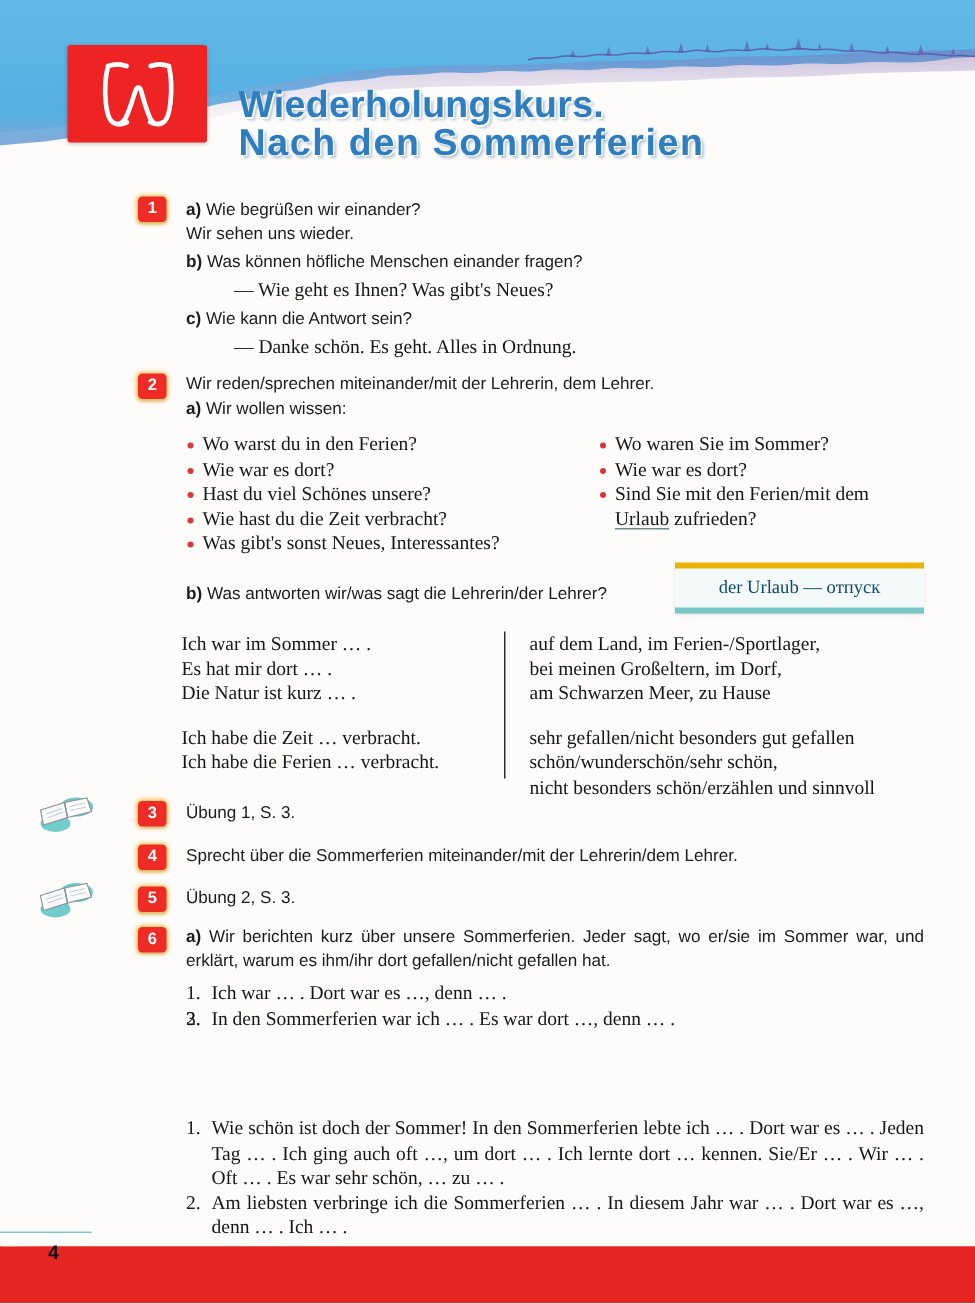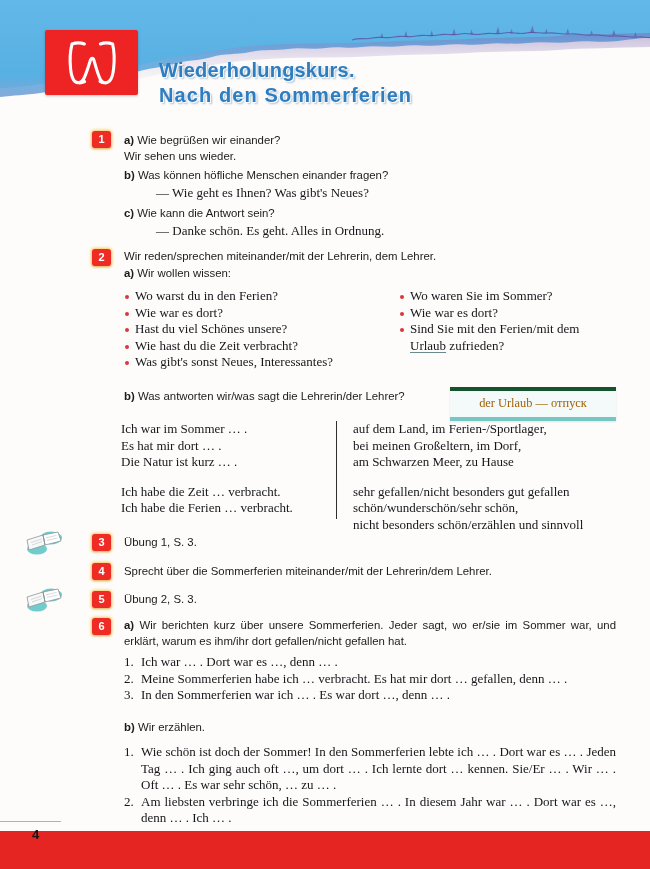--- a/index.html
+++ b/index.html
@@ -20,21 +20,21 @@
   .logo{
     position:absolute;left:45px;top:30px;width:93px;height:65px;
     background:#ed2324;border-radius:2px;
     box-shadow:0 1px 3px rgba(0,0,0,.22);
     z-index:4;
   }
   .logo svg{position:absolute;left:0;top:0;}
 
   .title{
     position:absolute;left:159px;top:58px;z-index:4;
-    font-size:20px;font-weight:bold;line-height:25px;
+    font-size:25px;font-weight:bold;line-height:25px;
     color:#2d7dc0;letter-spacing:.2px;
     text-shadow:1px 1px 0 rgba(255,255,255,.9), 2px 2px 2px rgba(80,120,160,.45);
   }
   .title div{white-space:nowrap;}
   .title .ln2{letter-spacing:1.1px;}
 
   .badge{
     position:absolute;width:19px;height:17px;
     background:#ee2b24;color:#fff;border-radius:3px;
     font-size:11px;font-weight:bold;line-height:17px;text-align:center;
@@ -56,25 +56,24 @@
     content:"";position:absolute;left:1px;top:7px;
     width:4px;height:4px;border-radius:50%;background:#d8383a;
   }
   .blist li.cont::before{display:none;}
   .uline{text-decoration:underline;text-decoration-color:#6a8a8c;text-underline-offset:2px;}
 
   
   .vocab{
     position:absolute;left:450px;top:375px;width:158px;
     background:#f3faf9;
-    border-top:4px solid #14532d;border-bottom:4px solid #76c6c3;
+    border-top:4px solid #eab308;border-bottom:4px solid #76c6c3;
     text-align:center;padding:5px 4px 6px;
-    font-family:"Liberation Serif", serif;font-size:12.4px;color:#a16207;
+    font-family:"Liberation Serif", serif;font-size:12.4px;color:#0c4a6e;
     box-shadow:0 1px 2px rgba(0,0,0,.10);
-    margin-top:12px;
   }
 
   
   .tbl{position:absolute;}
   .tbl .divider{position:absolute;left:215px;top:0;width:1px;height:100%;background:#2e2e2e;}
   .tcol-l{position:absolute;left:0;top:0;width:205px;}
   .tcol-r{position:absolute;left:232px;top:0;width:290px;}
   .gap{height:13px;}
 
   
@@ -278,32 +277,27 @@
     <span>Wir berichten kurz über unsere Sommerferien. Jeder sagt, wo er/sie im Sommer war, und erklärt, warum es ihm/ihr dort gefallen/nicht gefallen hat.</span>
   </div>
 
   <ul class="nlist serif just body-col" style="left:124px;top:654px;width:492px;">
     <li>
       <span class="num">1.</span>
       <span>Ich war … . Dort war es …, denn … .</span>
     </li>
     <li>
       <span class="num">2.</span>
-      <span>Meine Sommerferien habe ich … verbracht. Es hat mir dort … gefallen, denn … .</span>
     </li>
     <li>
       <span class="num">3.</span>
       <span>In den Sommerferien war ich … . Es war dort …, denn … .</span>
     </li>
   </ul>
 
-  <div class="body-col sans" style="left:124px;top:719px;width:440px;">
-    <span class="lbl">b)</span>
-    <span>Wir erzählen.</span>
-  </div>
 
   <ul class="nlist serif just body-col" style="left:124px;top:744px;width:492px;">
     <li>
       <span class="num">1.</span>
       <span>Wie schön ist doch der Sommer! In den Sommerferien lebte ich … . Dort war es … . Jeden Tag … . Ich ging auch oft …, um dort … . Ich lernte dort … kennen. Sie/Er … . Wir … . Oft … . Es war sehr schön, … zu … .</span>
     </li>
     <li>
       <span class="num">2.</span>
       <span>Am liebsten verbringe ich die Sommerferien … . In diesem Jahr war … . Dort war es …, denn … . Ich … .</span>
     </li>

